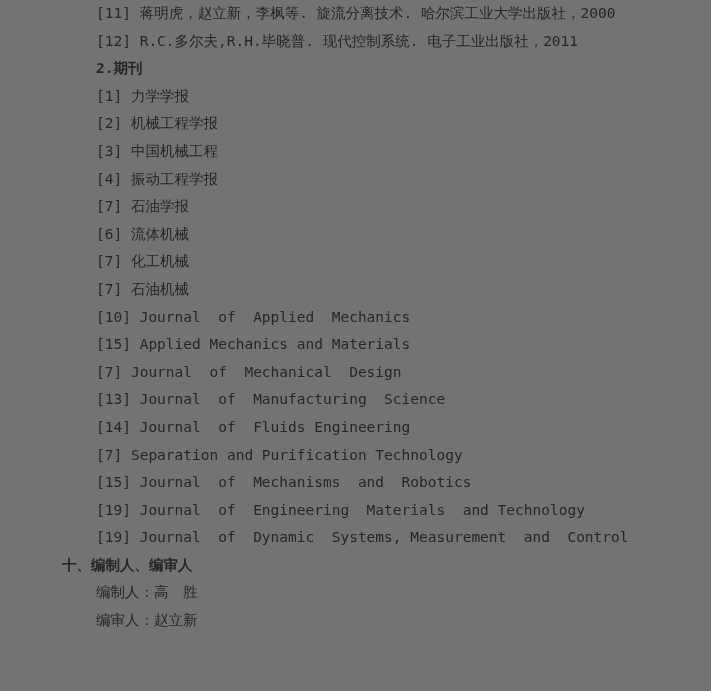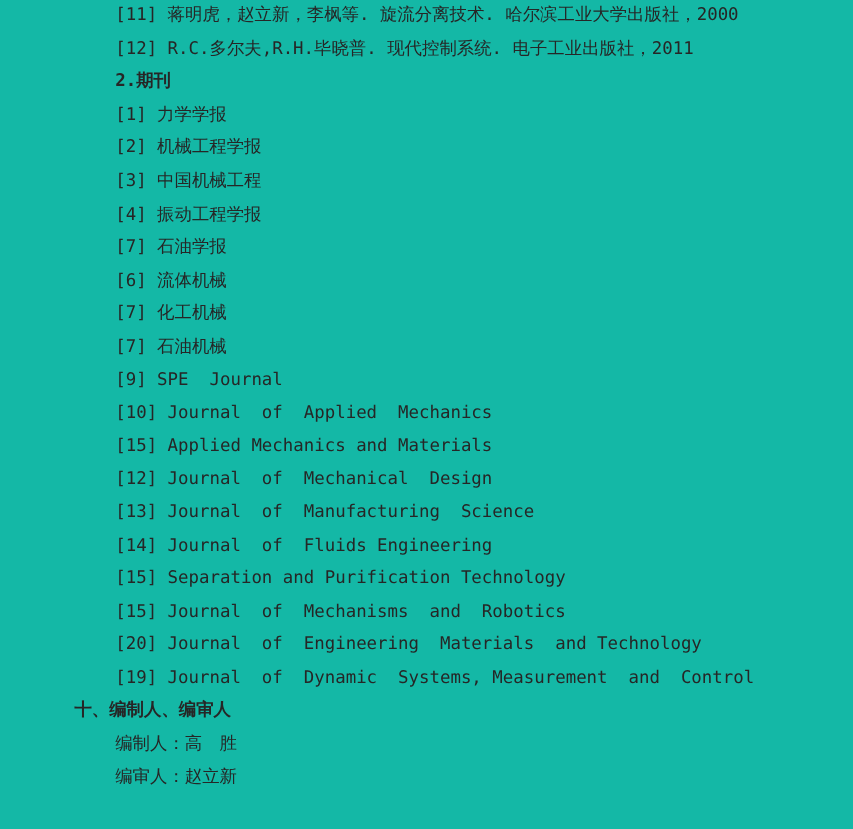--- a/index.html
+++ b/index.html
@@ -4,21 +4,21 @@
 <style>
   html, body {
     margin: 0;
     padding: 0;
     background: #ffffff;
   }
   .page {
     position: relative;
     width: 711px;
     height: 691px;
-    background: #14b8a6;
+    background: #737373;
     overflow: hidden;
     font-family: "DejaVu Sans Mono", "Liberation Mono", monospace;
     font-size: 14.5px;
     color: #262626;
   }
   .doc-block {
     position: absolute;
     top: 0;
     left: 0;
     right: 0;
@@ -50,29 +50,28 @@
     <div class="line heading">2.期刊</div>
 
     <div class="line">[1] 力学学报</div>
     <div class="line">[2] 机械工程学报</div>
     <div class="line">[3] 中国机械工程</div>
     <div class="line">[4] 振动工程学报</div>
     <div class="line">[7] 石油学报</div>
     <div class="line">[6] 流体机械</div>
     <div class="line">[7] 化工机械</div>
     <div class="line">[7] 石油机械</div>
-    <div class="line">[9] SPE  Journal</div>
     <div class="line">[10] Journal  of  Applied  Mechanics</div>
     <div class="line">[15] Applied Mechanics and Materials</div>
-    <div class="line">[12] Journal  of  Mechanical  Design</div>
+    <div class="line">[7] Journal  of  Mechanical  Design</div>
     <div class="line">[13] Journal  of  Manufacturing  Science</div>
     <div class="line">[14] Journal  of  Fluids Engineering</div>
-    <div class="line">[15] Separation and Purification Technology</div>
+    <div class="line">[7] Separation and Purification Technology</div>
     <div class="line">[15] Journal  of  Mechanisms  and  Robotics</div>
-    <div class="line">[20] Journal  of  Engineering  Materials  and Technology</div>
+    <div class="line">[19] Journal  of  Engineering  Materials  and Technology</div>
     <div class="line">[19] Journal  of  Dynamic  Systems, Measurement  and  Control</div>
 
     <div class="line heading-major">十、编制人、编审人</div>
 
     <div class="line">编制人：高　胜</div>
     <div class="line">编审人：赵立新</div>
 
   </div>
 </div>
 

